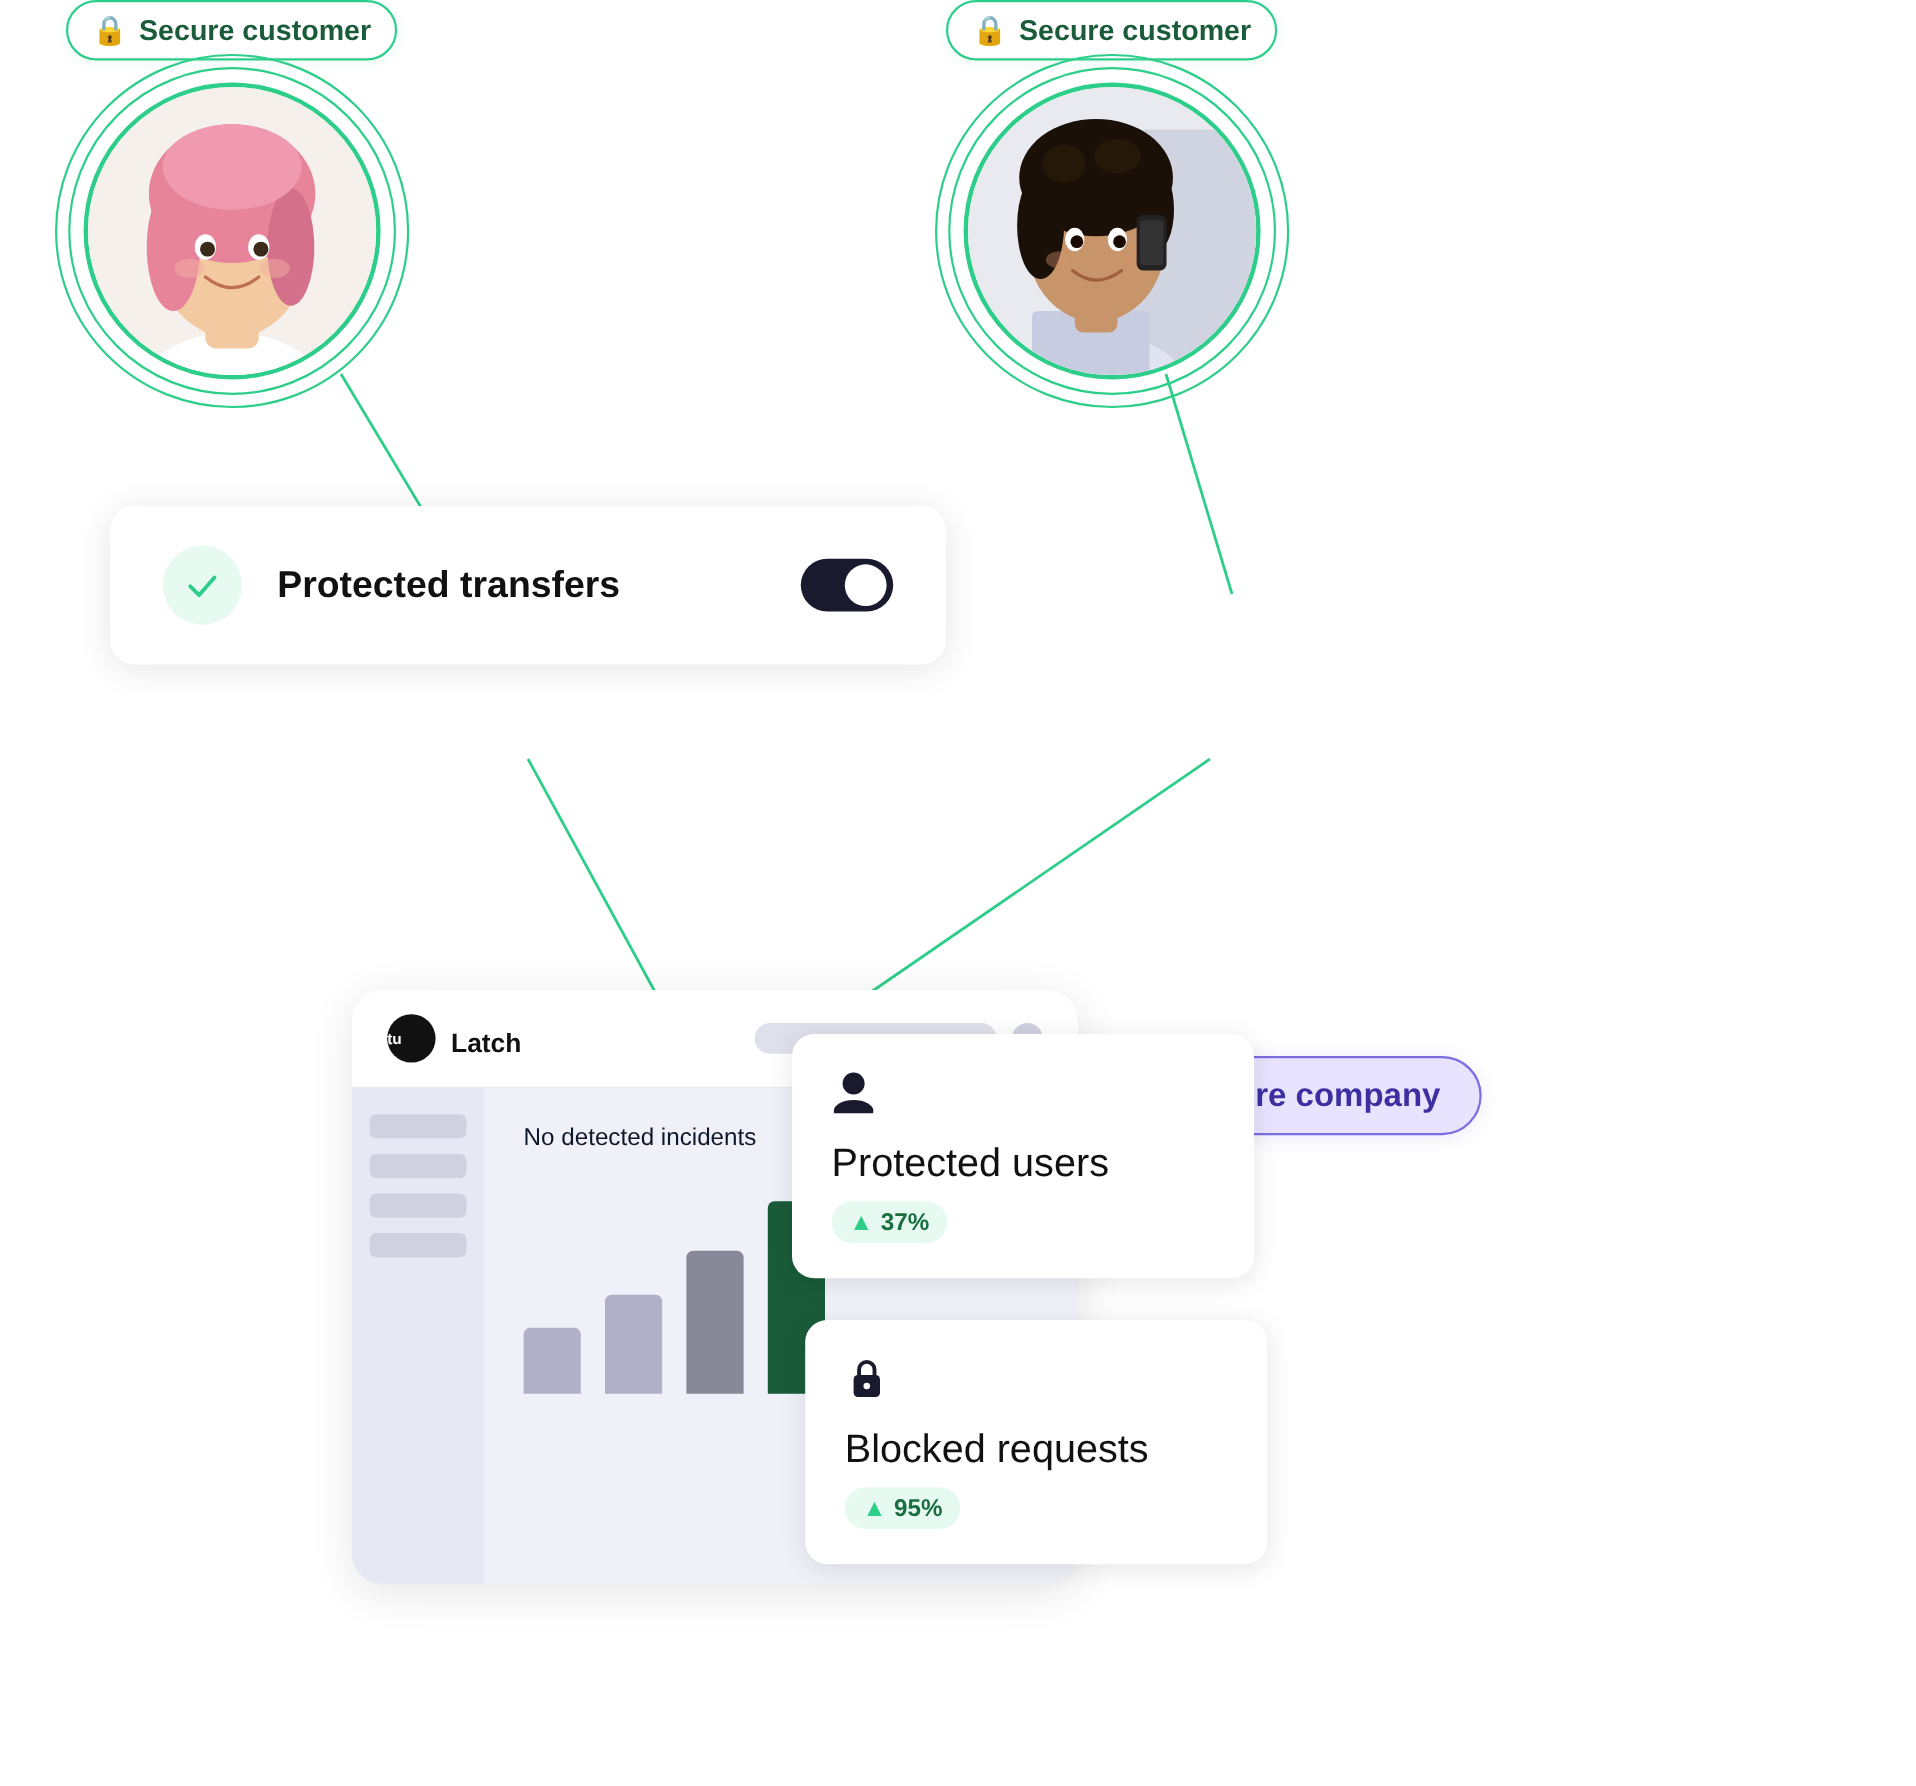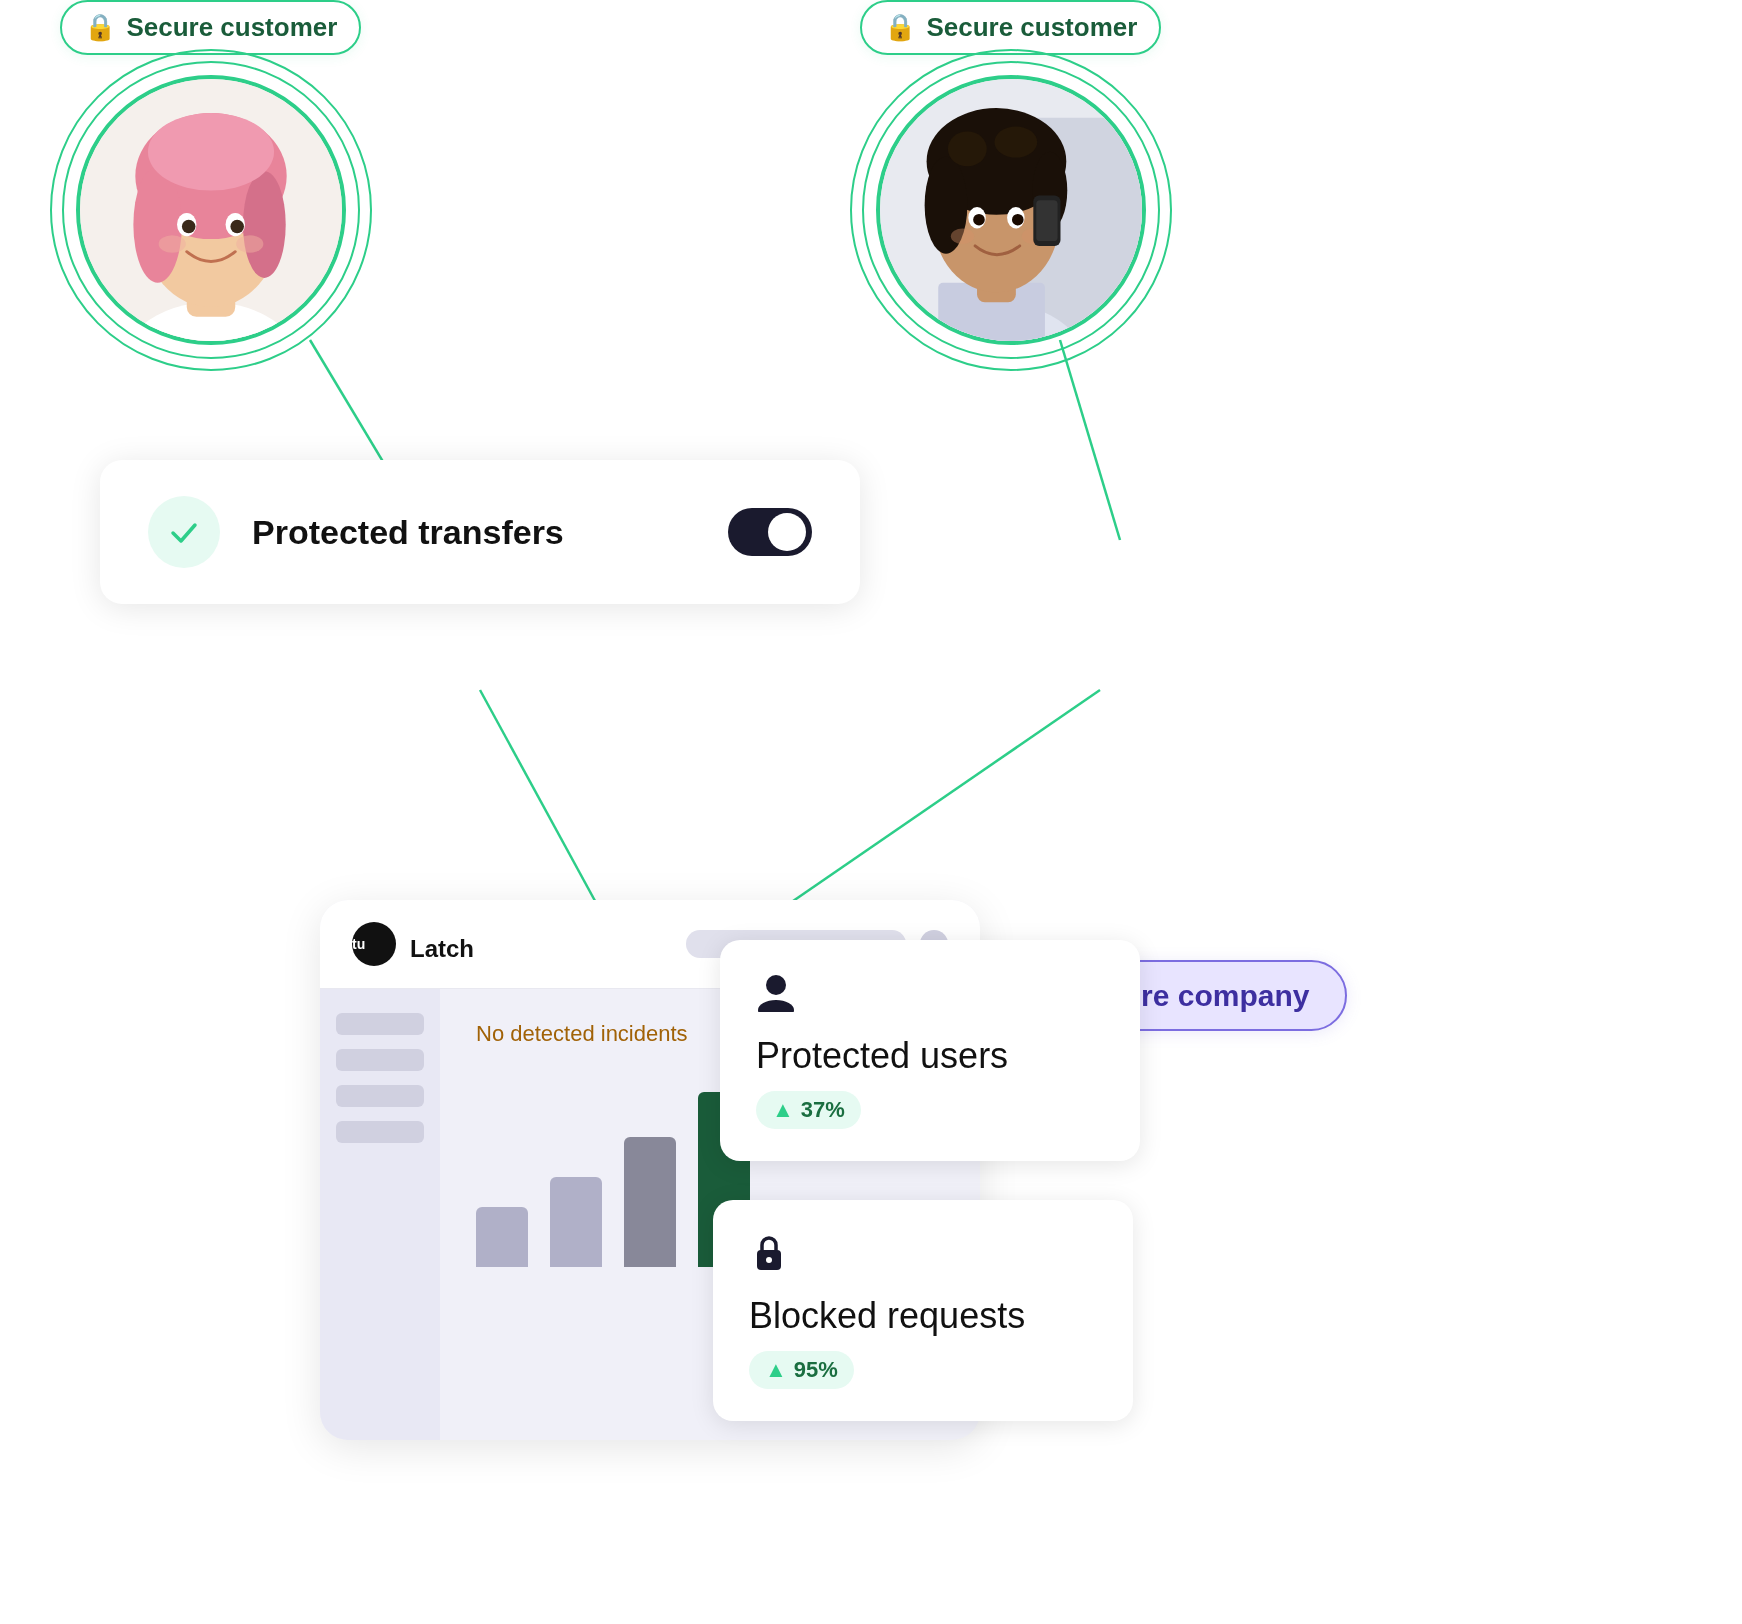--- a/index.html
+++ b/index.html
@@ -233,21 +233,21 @@
 
     .admin-title {
       font-size: 36px;
       font-weight: 800;
       color: #111;
       margin-bottom: 10px;
     }
 
     .admin-subtitle {
       font-size: 22px;
-      color: #a16207;
+      color: #0f172a;
       margin-bottom: 40px;
     }
 
     
     .bar-chart {
       display: flex;
       align-items: flex-end;
       gap: 22px;
       height: 180px;
     }
@@ -340,21 +340,21 @@
 
     
     .stat-users {
       top: 940px;
       left: 720px;
     }
 
     
     .stat-blocked {
       top: 1200px;
-      left: 713px;
+      left: 732px;
     }
 
   </style>
 </head>
 <body>
 
 <div class="scene">
 
   <svg class="connector-svg">
 

